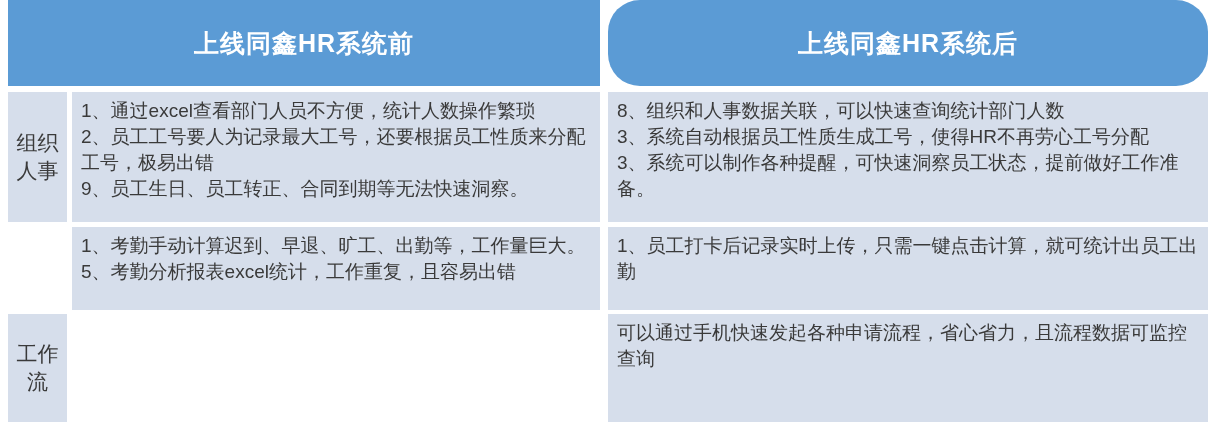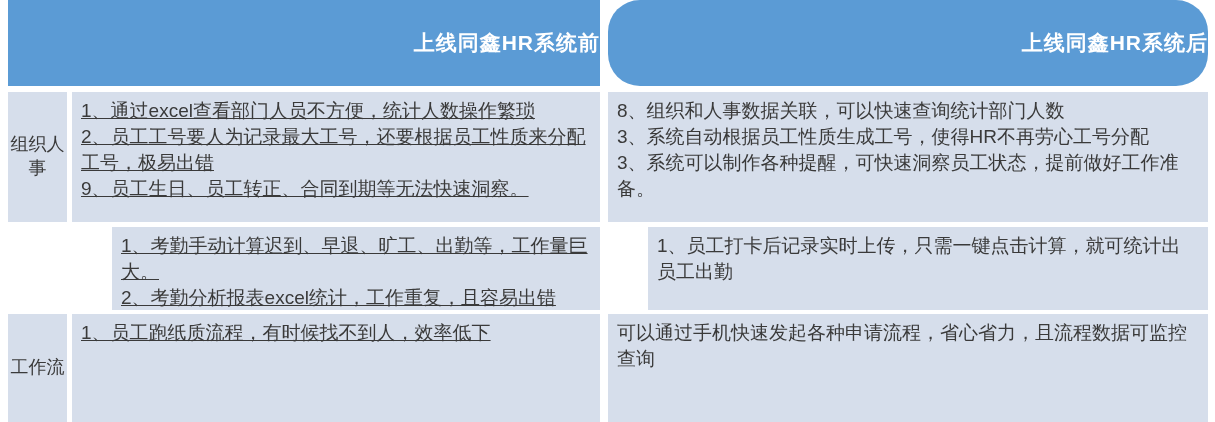--- a/index.html
+++ b/index.html
@@ -17,47 +17,47 @@
   .table {
     width: 1215px; height: 422px;
     display: grid;
     grid-template-columns: 8px 59px 5px 528px 8px 600px 7px;
     grid-template-rows: 86px 6px 130px 5px 83px 4px 108px;
     background: #ffffff;
   }
   .hcell {
     background: var(--header-bg);
     color: var(--header-text);
-    display: flex; align-items: center; justify-content: flex-end;
-    font-size: 21px; font-weight: bold;
+    display: flex; align-items: center; justify-content: center;
+    font-size: 25px; font-weight: bold;
     letter-spacing: 1px;
   }
   .h-before { grid-column: 2 / 5; grid-row: 1; }
   .h-after  { grid-column: 6 / 7; grid-row: 1; border-radius: 32px; }
 
   .label {
     background: var(--cell-bg);
     color: var(--body-text);
     display: flex; align-items: center; justify-content: center;
     text-align: center;
-    font-size: 18px; line-height: 1.32;
+    font-size: 21px; line-height: 1.32;
     padding: 0 2px;
     grid-column: 2 / 3;
   }
   .cell {
     background: var(--cell-bg);
     color: var(--body-text);
     font-size: 19px; line-height: 26px;
     padding: 6px 9px 0 9px;
     word-break: break-word;
   }
-  .cell-before { grid-column: 4 / 5; text-decoration: underline; }
+  .cell-before { grid-column: 4 / 5; }
   .cell-after  { grid-column: 6 / 7; }
   .r1 { grid-row: 3; }
-  .r2 { grid-row: 5; margin-left: 40px; }
+  .r2 { grid-row: 5; }
   .r3 { grid-row: 7; }
 </style>
 </head>
 <body>
 
 <div class="table">
 
   <div class="hcell h-before">
     <span>上线同鑫HR系统前</span>
   </div>
@@ -74,29 +74,26 @@
     <div>9、员工生日、员工转正、合同到期等无法快速洞察。</div>
   </div>
   <div class="cell cell-after r1">
     <div>8、组织和人事数据关联，可以快速查询统计部门人数</div>
     <div>3、系统自动根据员工性质生成工号，使得HR不再劳心工号分配</div>
     <div>3、系统可以制作各种提醒，可快速洞察员工状态，提前做好工作准备。</div>
   </div>
 
   <div class="cell cell-before r2">
     <div>1、考勤手动计算迟到、早退、旷工、出勤等，工作量巨大。</div>
-    <div>2、考勤分析报表excel统计，工作重复，且容易出错</div>
+    <div>5、考勤分析报表excel统计，工作重复，且容易出错</div>
   </div>
   <div class="cell cell-after r2">
     <div>1、员工打卡后记录实时上传，只需一键点击计算，就可统计出员工出勤</div>
   </div>
 
   <div class="label r3">
     <span>工作流</span>
   </div>
-  <div class="cell cell-before r3">
-    <div>1、员工跑纸质流程，有时候找不到人，效率低下</div>
-  </div>
   <div class="cell cell-after r3">
     <div>可以通过手机快速发起各种申请流程，省心省力，且流程数据可监控查询</div>
   </div>
 
 </div>
 
 </body></html>

